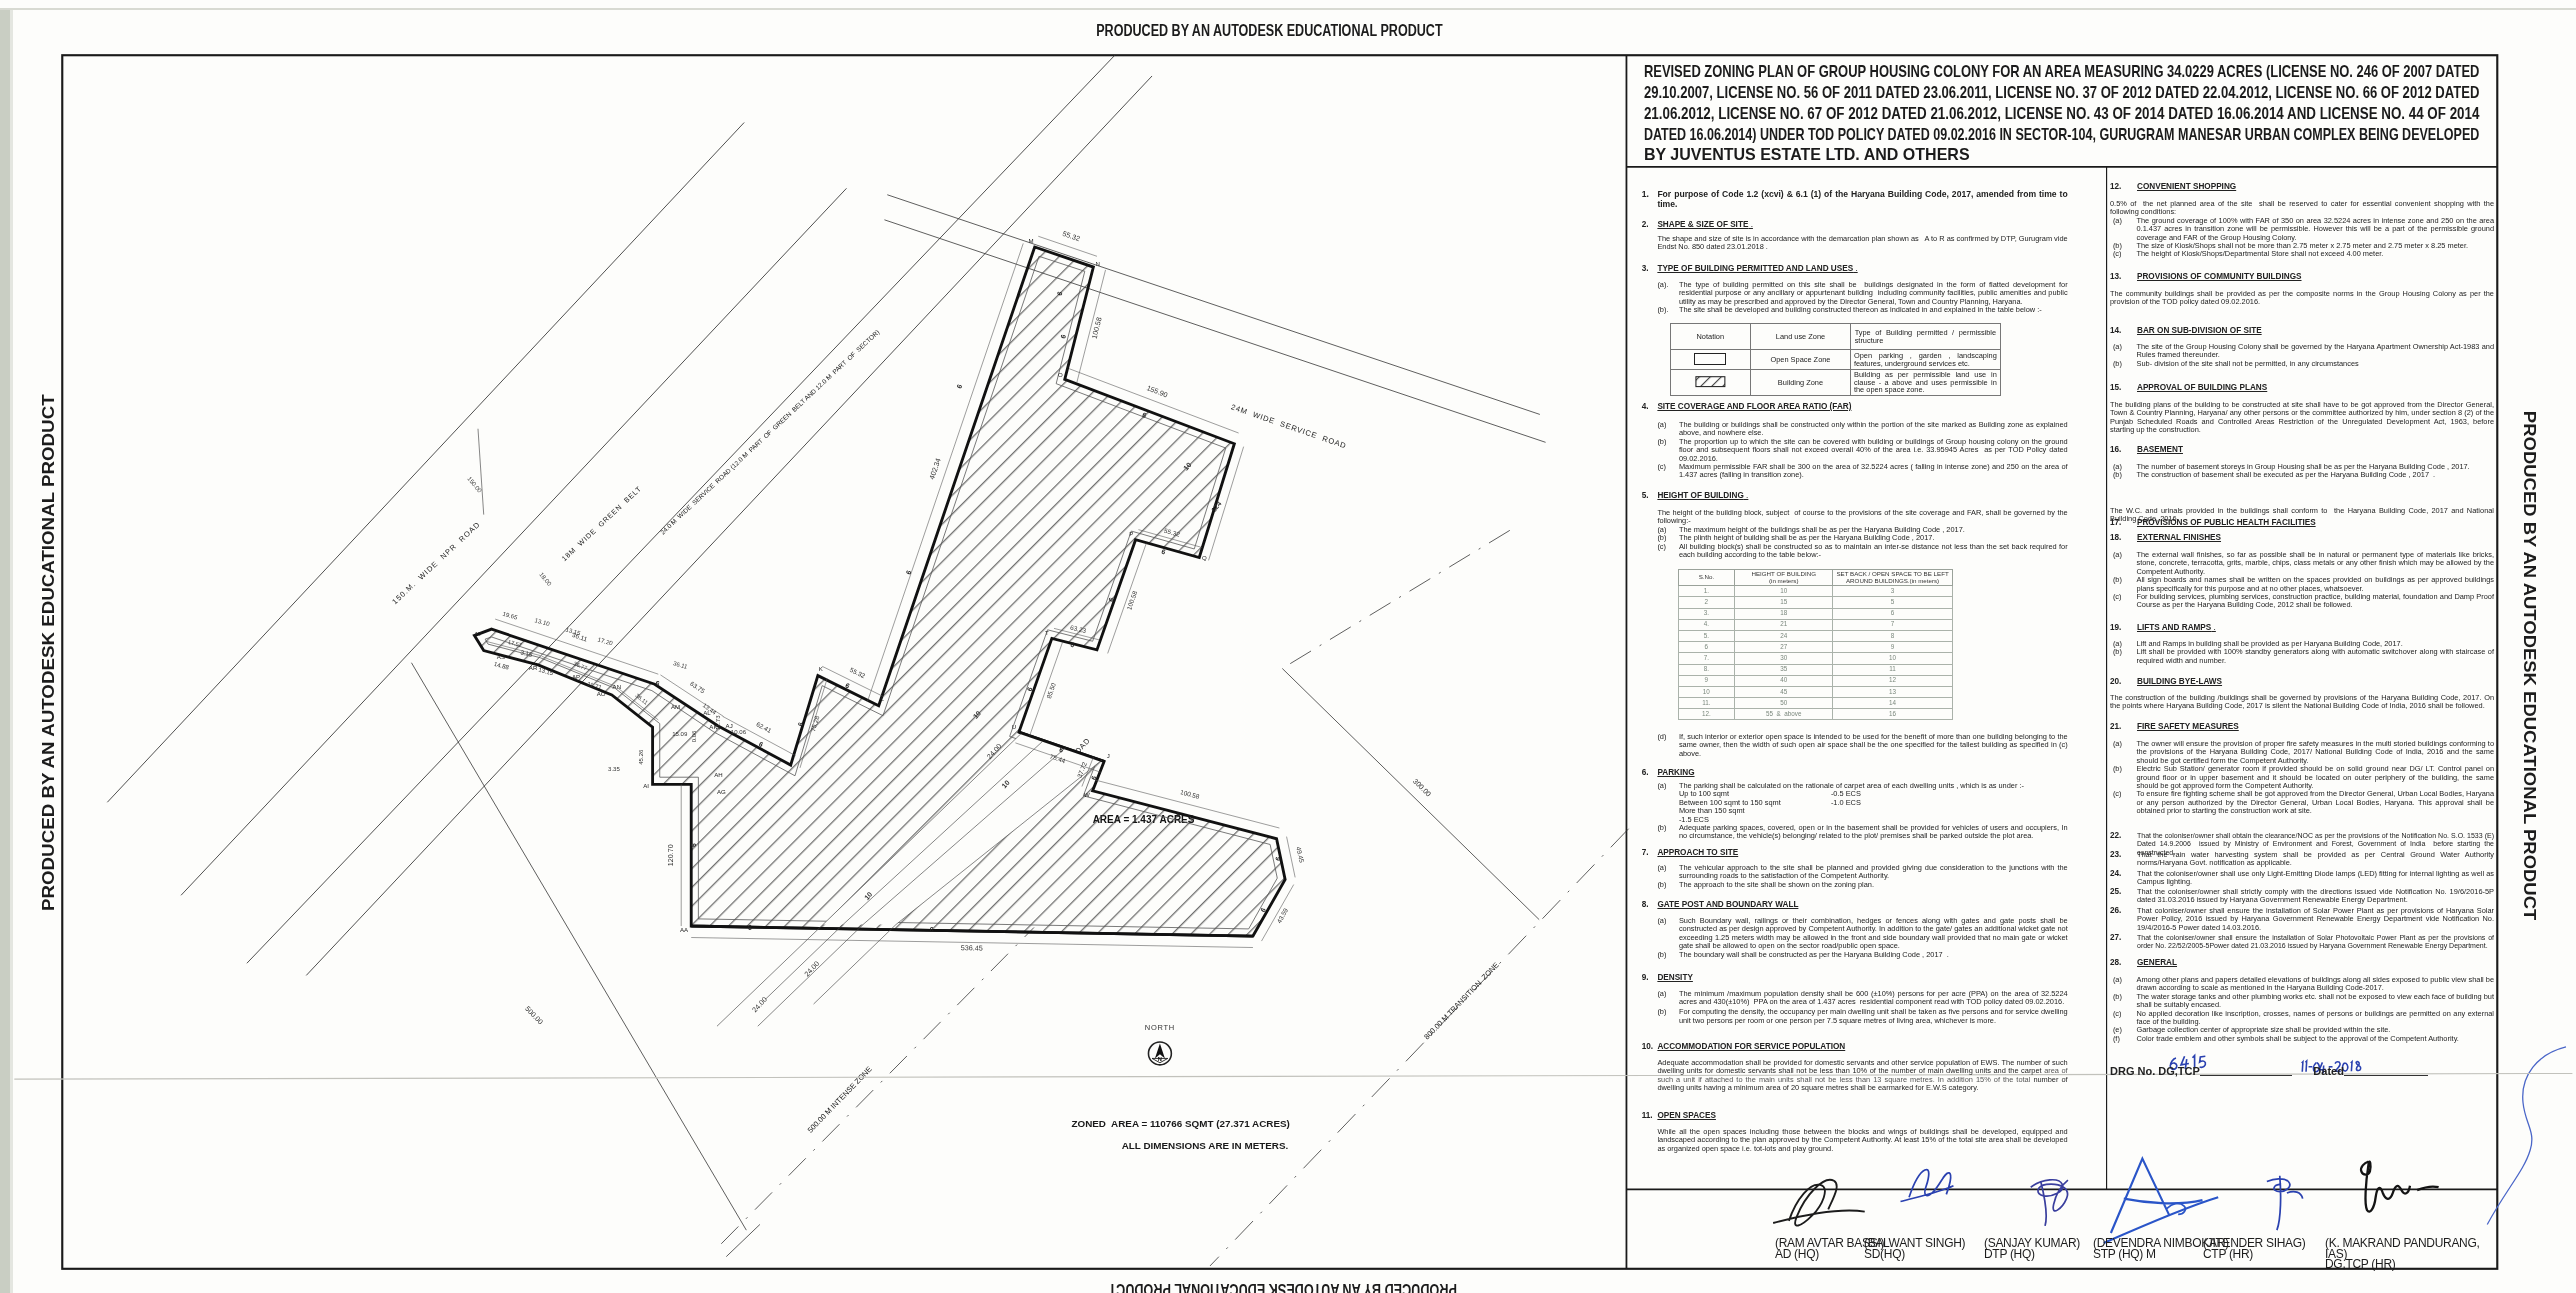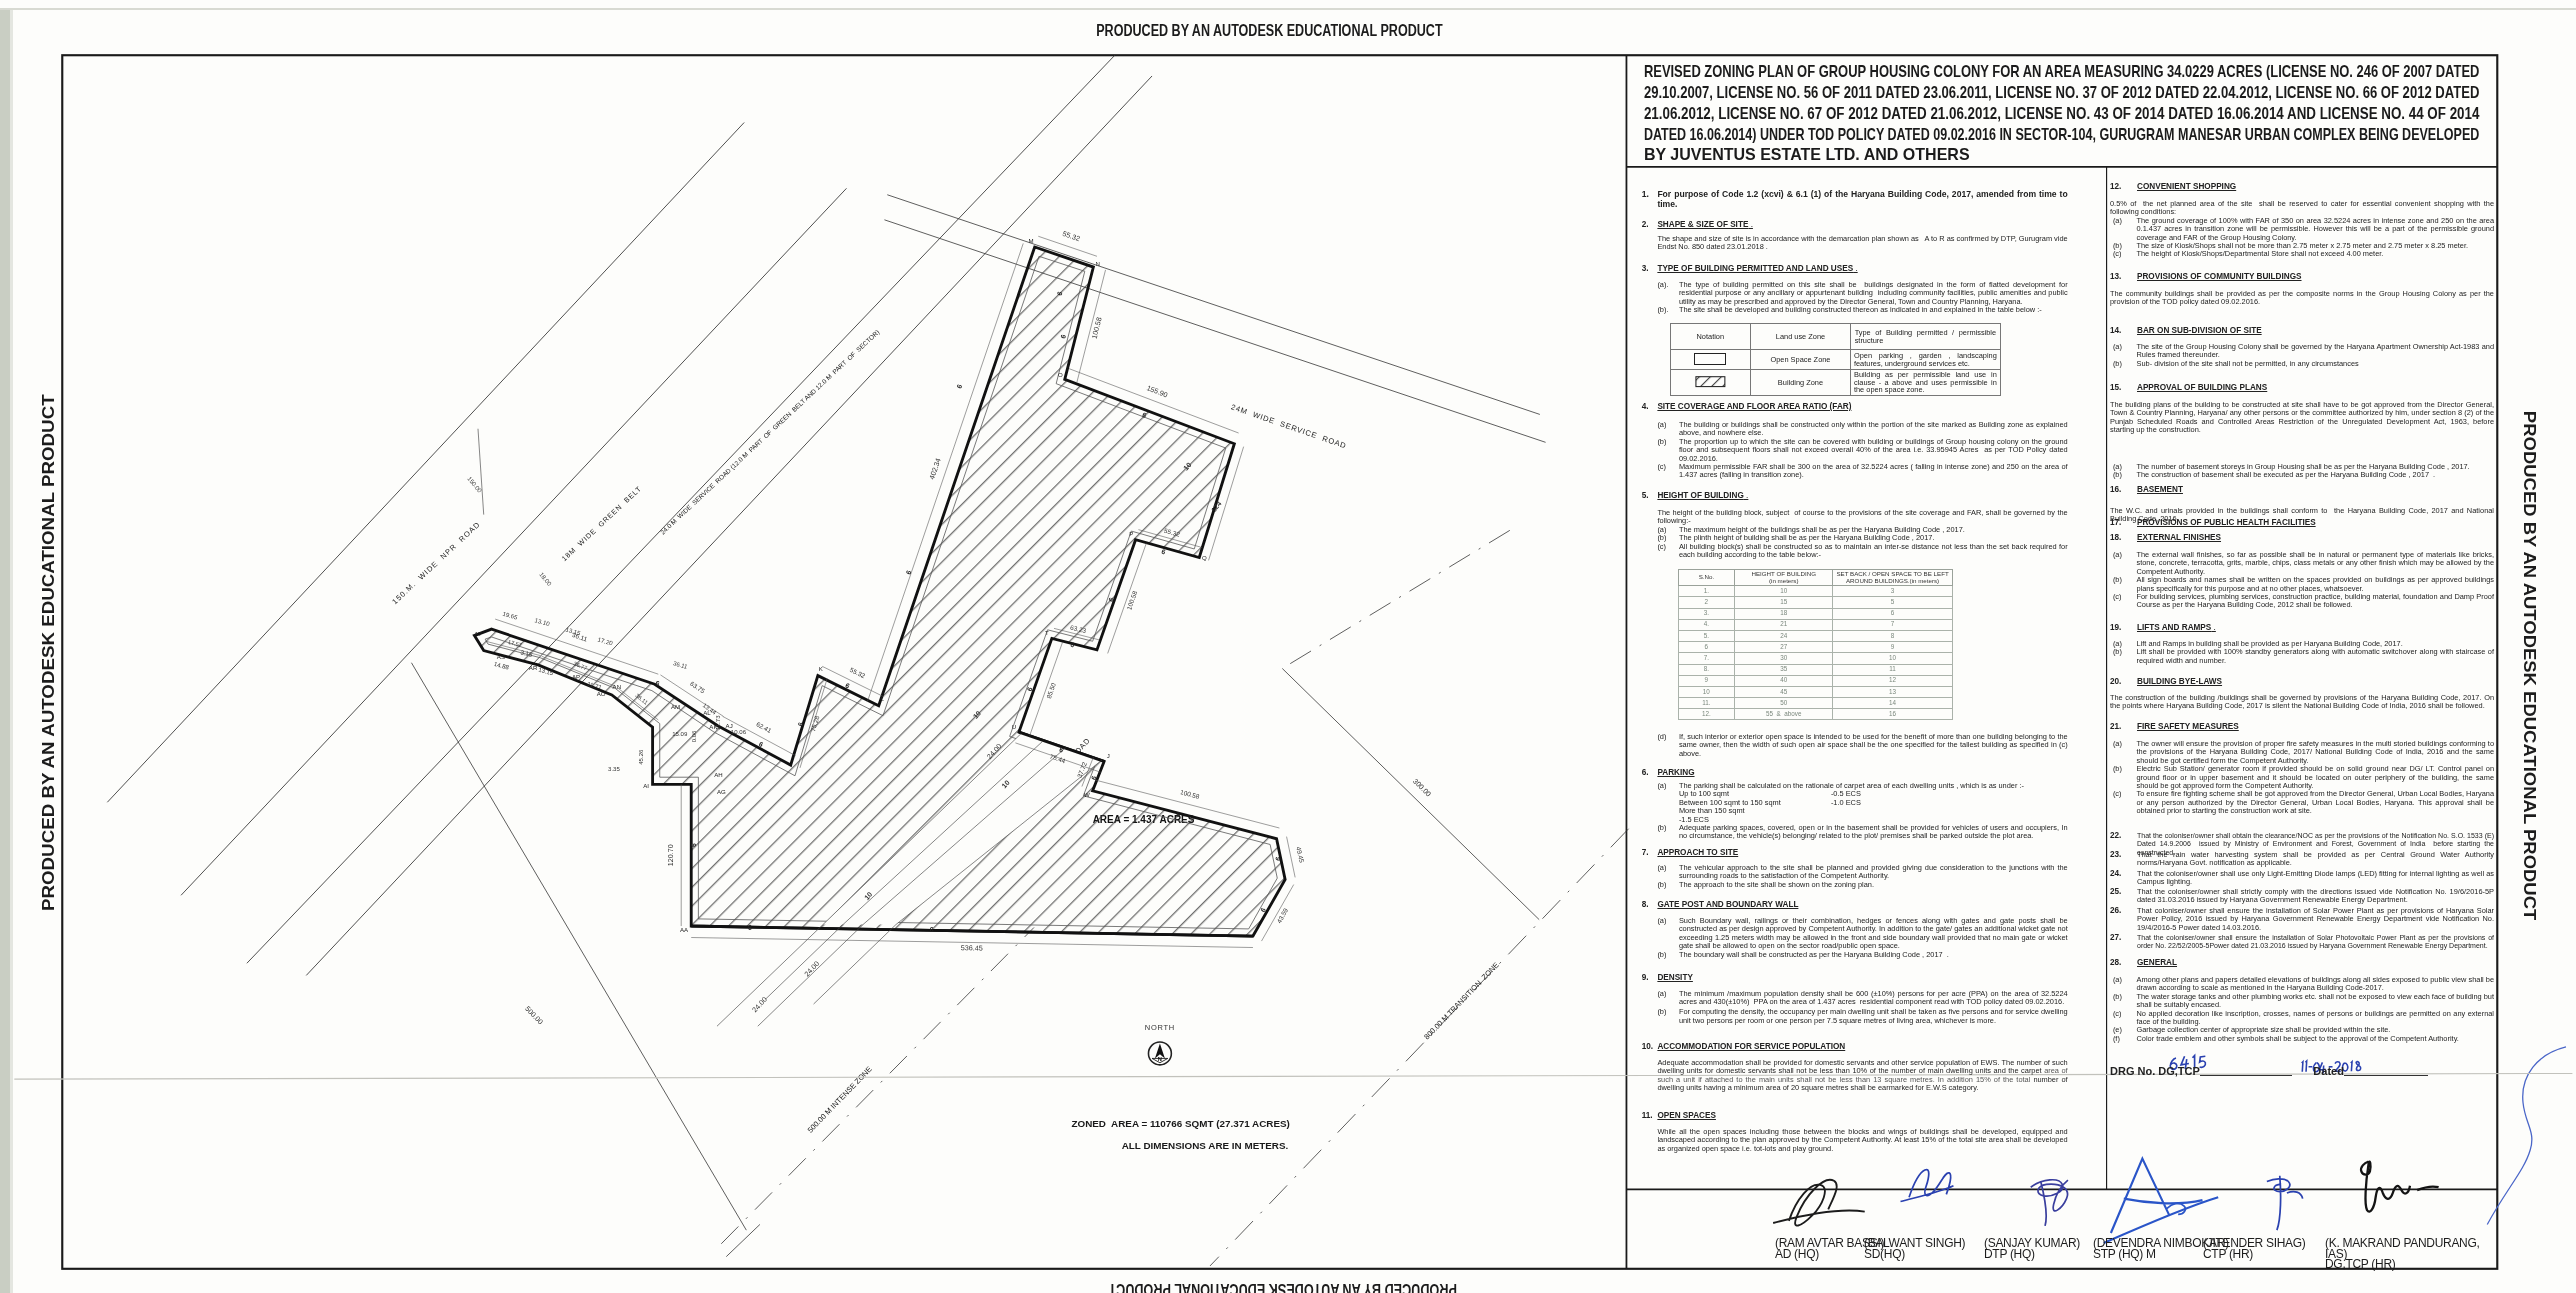--- a/index.html
+++ b/index.html
@@ -590,21 +590,21 @@
           <span class="subr">
             <span class="smr" style="padding-left:2.9px;">(b)</span>
             <span class="bd">Sub- division of the site shall not be permitted, in any circumstances</span>
           </span>
         </div>
       <div class="it" style="top:329px;">
           <span class="numr">15.</span>
           <span class="bd hh">APPROVAL OF BUILDING PLANS</span>
         </div>
       <div class="ab" style="top:346px;">The building plans of the building to be constructed at site shall have to be got approved from the Director General, Town &amp; Country Planning, Haryana/ any other persons or the committee authorized by him, under section 8 (2) of the Punjab Scheduled Roads and Controlled Areas Restriction of the Unregulated Development Act, 1963, before starting up the construction.</div>
-      <div class="it" style="top:391px;margin-top:40px;">
+      <div class="it" style="top:391px;">
           <span class="numr">16.</span>
           <span class="bd hh">BASEMENT</span>
         </div>
       <div class="ab" style="top:408px;">
           <span class="subr">
             <span class="smr" style="padding-left:2.9px;">(a)</span>
             <span class="bd">The number of basement storeys in Group Housing shall be as per the Haryana Building Code , 2017.</span>
           </span>
           <span class="subr">
             <span class="smr" style="padding-left:2.9px;">(b)</span>

